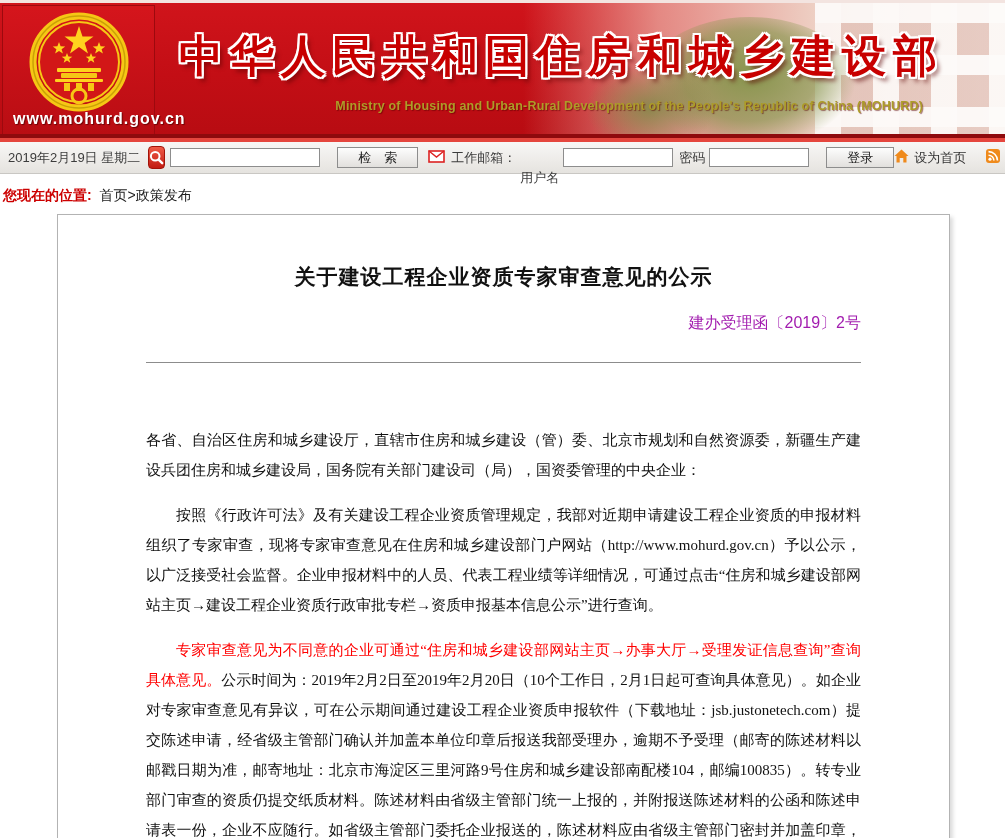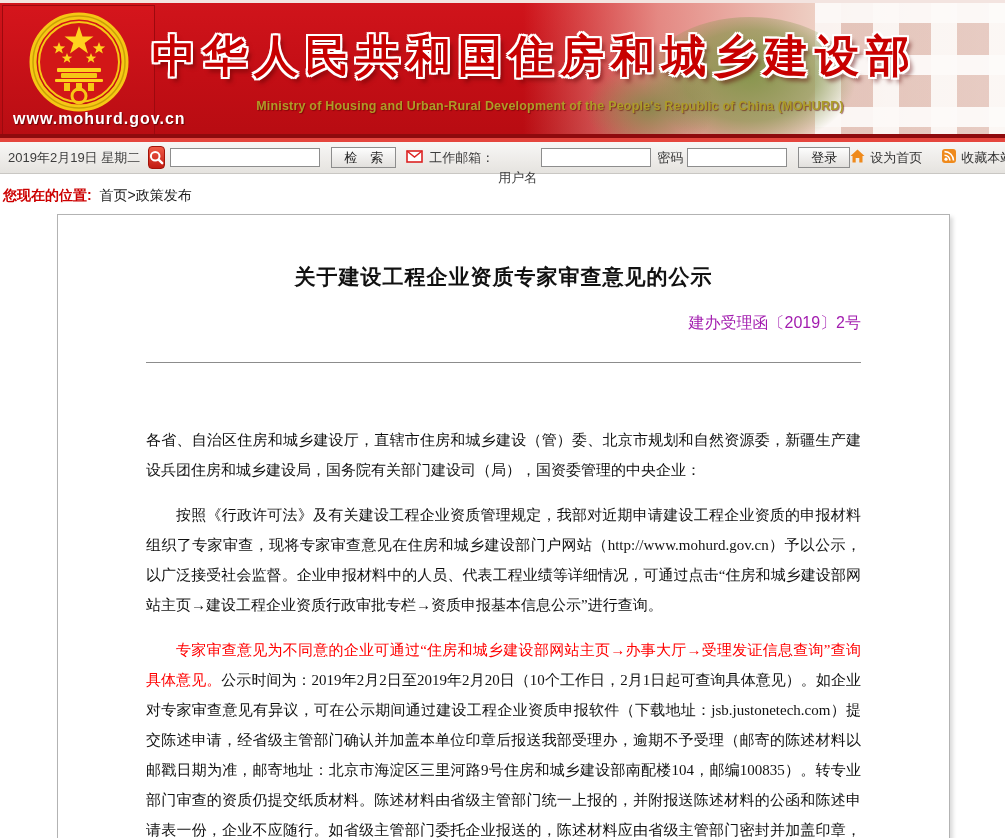--- a/index.html
+++ b/index.html
@@ -23,45 +23,45 @@
               background:radial-gradient(ellipse at 50% 50%, rgba(120,138,66,.8) 0%, rgba(120,138,66,0) 70%); }
 
   .emblem-panel { position:absolute; left:2px; top:2px; width:153px; height:130px;
                   background:linear-gradient(180deg,#d5151c,#b90d13);
                   border:1px solid #9d090e; }
   .emblem-svg { position:absolute; left:26px; top:6px; }
   .site-url { position:absolute; left:10px; bottom:6px; width:135px; text-align:center;
               color:#fff; font-weight:bold; font-size:16px; letter-spacing:1px;
               text-shadow:1px 1px 1px rgba(90,0,0,.8); }
 
-  .hdr-title { position:absolute; left:152px; top:24px; width:820px;
+  .hdr-title { position:absolute; left:179px; top:24px; width:820px;
                font-size:44px; font-weight:bold; letter-spacing:7px; color:#c80000; white-space:nowrap;
                text-shadow:-2px 0 0 #fff, 2px 0 0 #fff, 0 -2px 0 #fff, 0 2px 0 #fff,
                            -2px -2px 0 #fff, 2px 2px 0 #fff, -2px 2px 0 #fff, 2px -2px 0 #fff,
                            4px 5px 4px rgba(90,0,0,.55); }
-  .hdr-subtitle { position:absolute; left:170px; top:96px; width:760px; text-align:center;
+  .hdr-subtitle { position:absolute; left:163px; top:96px; width:760px; text-align:right;
                   font-size:12.5px; font-weight:bold; color:#ad9c28; letter-spacing:.2px;
                   text-shadow:1px 1px 1px rgba(90,0,0,.55); }
   .hdr-line1 { width:1005px; height:4px; background:#8e0a0d; }
   .hdr-line2 { width:1005px; height:4px; background:#e5463e; }
 
   
   .toolbar { width:1005px; height:32px; display:flex; align-items:center;
              background:linear-gradient(180deg,#f8f7f6 0%,#edebe8 60%,#e5e3df 100%);
              border-bottom:1px solid #c9c7c3; padding:0 8px; font-size:13px; color:#3c3c3c; }
   .tb-date { width:138px; white-space:nowrap; }
   .tb-divider { width:1px; height:22px; background:#c2c0bc; margin:0 6px 0 2px; }
   .search-btn-icon { width:23px; height:23px; border-radius:4px; margin-right:5px; cursor:pointer;
                      background:linear-gradient(180deg,#ef5a46,#c21b12); border:1px solid #a21309;
                      display:flex; align-items:center; justify-content:center; }
   .tb-input { height:19px; border:1px solid #8d8d8d; background:#fff; font-size:12px; padding:0 3px; }
   .inp-search { width:150px; }
   .inp-user { width:110px; }
   .inp-pass { width:100px; }
-  .tb-btn { height:21px; margin-left:11px; padding:0 12px; font-size:13px; color:#222; cursor:pointer;
+  .tb-btn { height:21px; margin-left:17px; padding:0 20px; font-size:13px; color:#222; cursor:pointer;
             background:linear-gradient(180deg,#fdfdfd,#e2e0dd); border:1px solid #8d8d8d; white-space:nowrap; }
   .tb-label { margin:0 4px 0 6px; white-space:nowrap; }
   .mail-icon { margin-left:10px; }
   .tb-right { margin-left:auto; display:flex; align-items:center; gap:5px; }
   .tb-link { color:#333; cursor:pointer; white-space:nowrap; }
   .fav-gap { width:10px; }
 
   
   .breadcrumb { padding:13px 3px 0 3px; font-size:14px; height:40px; }
   .crumb-label { color:#cc0000; font-weight:bold; }

